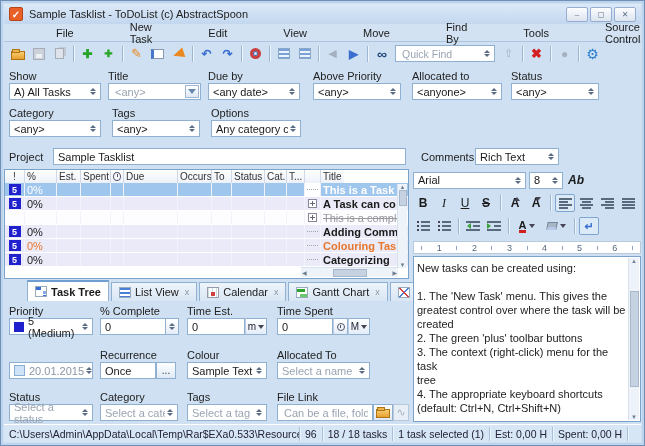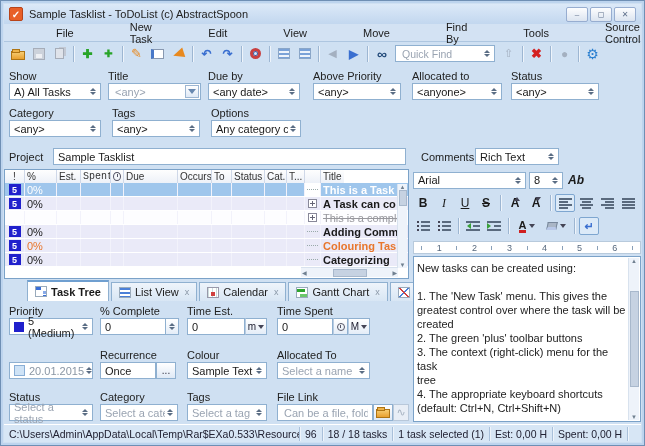--- a/index.html
+++ b/index.html
@@ -58,21 +58,21 @@
   .pin{position:absolute;height:17px;background:#fff;border:1px solid #8fb0d0;display:flex;align-items:center;padding:0 4px;}
   
   .tpanel{position:absolute;top:168px;left:3px;width:405px;height:110px;background:#fff;border:1px solid #7ba2c8;}
   .thead{display:flex;height:13px;}
   .thead .c{border-right:1px solid #cfd8e8;background:linear-gradient(#fefefe,#edf1f8);
       font-size:10px;color:#333;padding:0 2px;display:flex;align-items:center;overflow:hidden;flex:none;}
   .trow{display:flex;height:14px;background:#eaeaf8;border-bottom:1px solid #fff;}
   .trow .c{border-right:1px solid #f2f2fb;display:flex;align-items:center;padding:0 2px;overflow:hidden;flex:none;}
   .c-pri{width:20px;justify-content:center;}
   .c-pct{width:32px;}
-  .c-est{width:24px;}.c-spe{width:30px;font-family:Liberation Mono, monospace;}.c-clk{width:13px;justify-content:center;}
+  .c-est{width:24px;}.c-spe{width:30px;}.c-clk{width:13px;justify-content:center;}
   .c-due{width:54px;}.c-occ{width:34px;}.c-to{width:20px;}
   .c-st{width:33px;}.c-cat{width:22px;}.c-t{width:18px;}
   .c-tree{width:16px;justify-content:center;}
   .c-title{flex:1;font-weight:bold;white-space:nowrap;border-right:none !important;}
   .pbox{width:12px;height:11px;background:#2020cc;color:#fff;font-size:9px;font-weight:bold;
       display:flex;align-items:center;justify-content:center;}
   .trow.sel{background:#9fc6ec;}
   .trow.sel .c-pct,.trow.sel .c-title{color:#fff;}
   .trow.sel .c-tree{background:#fff;}
   .trow.done{background:#fdfdff;}

